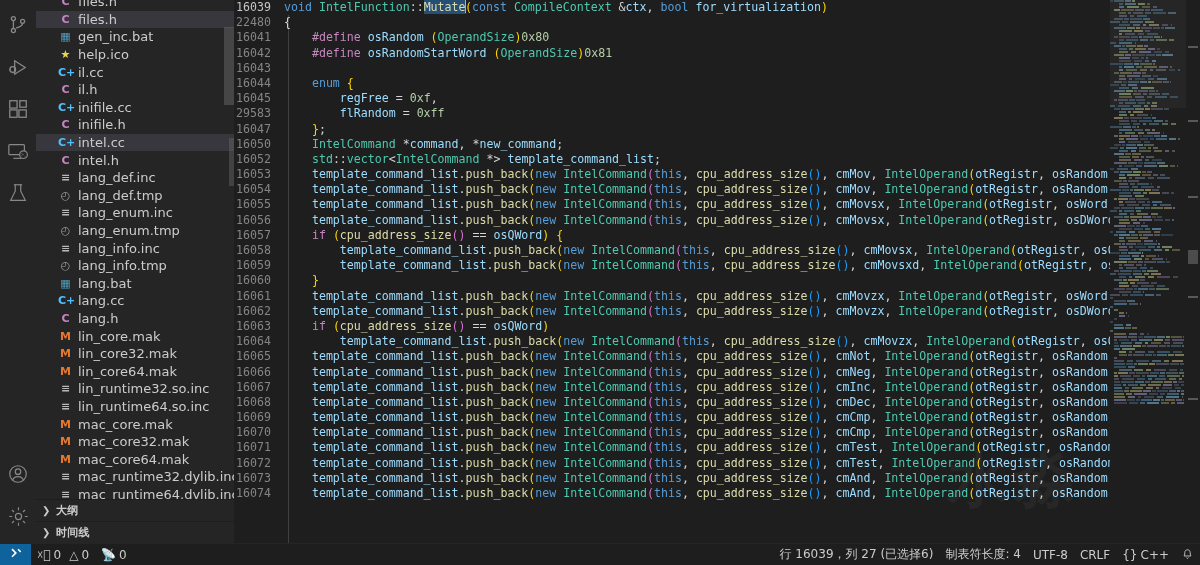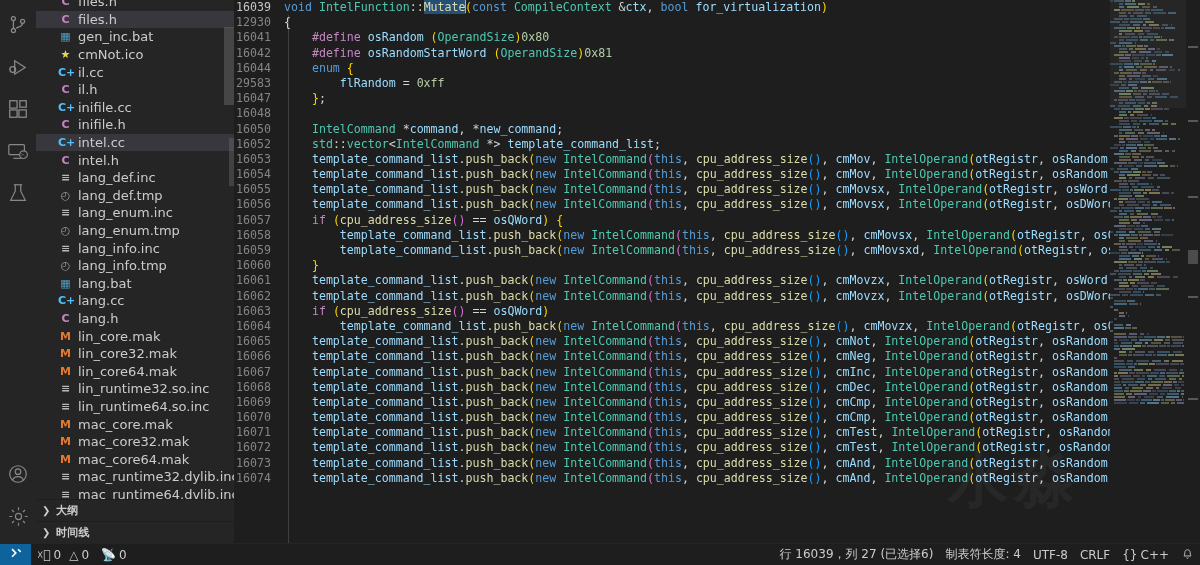--- a/index.html
+++ b/index.html
@@ -227,21 +227,21 @@
             <div class="row sel">
               <span class="ficon c-h">C</span>
               <span class="fname">files.h</span>
             </div>
             <div class="row">
               <span class="ficon c-bat">▦</span>
               <span class="fname">gen_inc.bat</span>
             </div>
             <div class="row">
               <span class="ficon c-ico">★</span>
-              <span class="fname">cmNot.ico</span>
+              <span class="fname">help.ico</span>
             </div>
             <div class="row">
               <span class="ficon c-cc">C+</span>
               <span class="fname">il.cc</span>
             </div>
             <div class="row">
               <span class="ficon c-h">C</span>
               <span class="fname">il.h</span>
             </div>
             <div class="row">
@@ -348,27 +348,28 @@
         <span class="chev">❯</span>
         <span>时间线</span>
       </div>
     </div>
 
     <div class="editor">
       <div class="code-area">
         <div class="ind-guide"></div>
         <div class="lines" id="code-lines">
             <div class="cline cur"><span class="ln">16039</span><span class="ctext"><span class="t-kw">void</span> <span class="t-type">IntelFunction</span><span class="t-pl">::</span><span class="sel-tok">Mutate</span><span class="cursor"></span><span class="t-pg">(</span><span class="t-kw">const</span> <span class="t-type">CompileContext</span> <span class="t-pl">&amp;</span><span class="t-var">ctx</span><span class="t-pl">,</span> <span class="t-kw">bool</span> <span class="t-var">for_virtualization</span><span class="t-pg">)</span></span></div>
-            <div class="cline"><span class="ln">12930</span><span class="ctext"><span class="t-pl">{</span></span></div>
+            <div class="cline"><span class="ln">22480</span><span class="ctext"><span class="t-pl">{</span></span></div>
             <div class="cline"><span class="ln">16041</span><span class="ctext">    <span class="t-kw2">#define</span> <span class="t-var">osRandom</span> <span class="t-pg">(</span><span class="t-type">OperandSize</span><span class="t-pg">)</span><span class="t-num">0x80</span></span></div>
             <div class="cline"><span class="ln">16042</span><span class="ctext">    <span class="t-kw2">#define</span> <span class="t-var">osRandomStartWord</span> <span class="t-pg">(</span><span class="t-type">OperandSize</span><span class="t-pg">)</span><span class="t-num">0x81</span></span></div>
+            <div class="cline"><span class="ln">16043</span><span class="ctext"></span></div>
             <div class="cline"><span class="ln">16044</span><span class="ctext">    <span class="t-kw">enum</span> <span class="t-pg">{</span></span></div>
+            <div class="cline"><span class="ln">16045</span><span class="ctext">        <span class="t-var">regFree</span> <span class="t-pl">=</span> <span class="t-num">0xf</span><span class="t-pl">,</span></span></div>
             <div class="cline"><span class="ln">29583</span><span class="ctext">        <span class="t-var">flRandom</span> <span class="t-pl">=</span> <span class="t-num">0xff</span></span></div>
             <div class="cline"><span class="ln">16047</span><span class="ctext">    <span class="t-pg">}</span><span class="t-pl">;</span></span></div>
-            <div class="cline"><span class="ln">16048</span><span class="ctext"></span></div>
             <div class="cline"><span class="ln">16050</span><span class="ctext">    <span class="t-type">IntelCommand</span> <span class="t-pl">*</span><span class="t-var">command</span><span class="t-pl">,</span> <span class="t-pl">*</span><span class="t-var">new_command</span><span class="t-pl">;</span></span></div>
             <div class="cline"><span class="ln">16052</span><span class="ctext">    <span class="t-type">std</span><span class="t-pl">::</span><span class="t-type">vector</span><span class="t-pl">&lt;</span><span class="t-type">IntelCommand</span> <span class="t-pl">*&gt;</span> <span class="t-var">template_command_list</span><span class="t-pl">;</span></span></div>
             <div class="cline"><span class="ln">16053</span><span class="ctext">    <span class="t-var">template_command_list</span><span class="t-pl">.</span><span class="t-fn">push_back</span><span class="t-pg">(</span><span class="t-kw">new</span> <span class="t-type">IntelCommand</span><span class="t-pp">(</span><span class="t-this">this</span><span class="t-pl">,</span> <span class="t-fn">cpu_address_size</span><span class="t-pb">()</span><span class="t-pl">,</span> <span class="t-var">cmMov</span><span class="t-pl">,</span> <span class="t-type">IntelOperand</span><span class="t-pg">(</span><span class="t-var">otRegistr</span><span class="t-pl">,</span> <span class="t-var">osRandom</span><span class="t-pl">,</span>  </span></div>
             <div class="cline"><span class="ln">16054</span><span class="ctext">    <span class="t-var">template_command_list</span><span class="t-pl">.</span><span class="t-fn">push_back</span><span class="t-pg">(</span><span class="t-kw">new</span> <span class="t-type">IntelCommand</span><span class="t-pp">(</span><span class="t-this">this</span><span class="t-pl">,</span> <span class="t-fn">cpu_address_size</span><span class="t-pb">()</span><span class="t-pl">,</span> <span class="t-var">cmMov</span><span class="t-pl">,</span> <span class="t-type">IntelOperand</span><span class="t-pg">(</span><span class="t-var">otRegistr</span><span class="t-pl">,</span> <span class="t-var">osRandom</span><span class="t-pl">,</span>  </span></div>
             <div class="cline"><span class="ln">16055</span><span class="ctext">    <span class="t-var">template_command_list</span><span class="t-pl">.</span><span class="t-fn">push_back</span><span class="t-pg">(</span><span class="t-kw">new</span> <span class="t-type">IntelCommand</span><span class="t-pp">(</span><span class="t-this">this</span><span class="t-pl">,</span> <span class="t-fn">cpu_address_size</span><span class="t-pb">()</span><span class="t-pl">,</span> <span class="t-var">cmMovsx</span><span class="t-pl">,</span> <span class="t-type">IntelOperand</span><span class="t-pg">(</span><span class="t-var">otRegistr</span><span class="t-pl">,</span> <span class="t-var">osWord</span><span class="t-pl">,</span>  </span></div>
             <div class="cline"><span class="ln">16056</span><span class="ctext">    <span class="t-var">template_command_list</span><span class="t-pl">.</span><span class="t-fn">push_back</span><span class="t-pg">(</span><span class="t-kw">new</span> <span class="t-type">IntelCommand</span><span class="t-pp">(</span><span class="t-this">this</span><span class="t-pl">,</span> <span class="t-fn">cpu_address_size</span><span class="t-pb">()</span><span class="t-pl">,</span> <span class="t-var">cmMovsx</span><span class="t-pl">,</span> <span class="t-type">IntelOperand</span><span class="t-pg">(</span><span class="t-var">otRegistr</span><span class="t-pl">,</span> <span class="t-var">osDWord</span>  </span></div>
             <div class="cline"><span class="ln">16057</span><span class="ctext">    <span class="t-kw2">if</span> <span class="t-pg">(</span><span class="t-fn">cpu_address_size</span><span class="t-pp">()</span> <span class="t-pl">==</span> <span class="t-var">osQWord</span><span class="t-pg">)</span> <span class="t-pg">{</span></span></div>
             <div class="cline"><span class="ln">16058</span><span class="ctext">        <span class="t-var">template_command_list</span><span class="t-pl">.</span><span class="t-fn">push_back</span><span class="t-pg">(</span><span class="t-kw">new</span> <span class="t-type">IntelCommand</span><span class="t-pp">(</span><span class="t-this">this</span><span class="t-pl">,</span> <span class="t-fn">cpu_address_size</span><span class="t-pb">()</span><span class="t-pl">,</span> <span class="t-var">cmMovsx</span><span class="t-pl">,</span> <span class="t-type">IntelOperand</span><span class="t-pg">(</span><span class="t-var">otRegistr</span><span class="t-pl">,</span> <span class="t-var">osQWord</span> </span></div>
             <div class="cline"><span class="ln">16059</span><span class="ctext">        <span class="t-var">template_command_list</span><span class="t-pl">.</span><span class="t-fn">push_back</span><span class="t-pg">(</span><span class="t-kw">new</span> <span class="t-type">IntelCommand</span><span class="t-pp">(</span><span class="t-this">this</span><span class="t-pl">,</span> <span class="t-fn">cpu_address_size</span><span class="t-pb">()</span><span class="t-pl">,</span> <span class="t-var">cmMovsxd</span><span class="t-pl">,</span> <span class="t-type">IntelOperand</span><span class="t-pg">(</span><span class="t-var">otRegistr</span><span class="t-pl">,</span> <span class="t-var">osQWord</span> </span></div>
             <div class="cline"><span class="ln">16060</span><span class="ctext">    <span class="t-pg">}</span></span></div>

